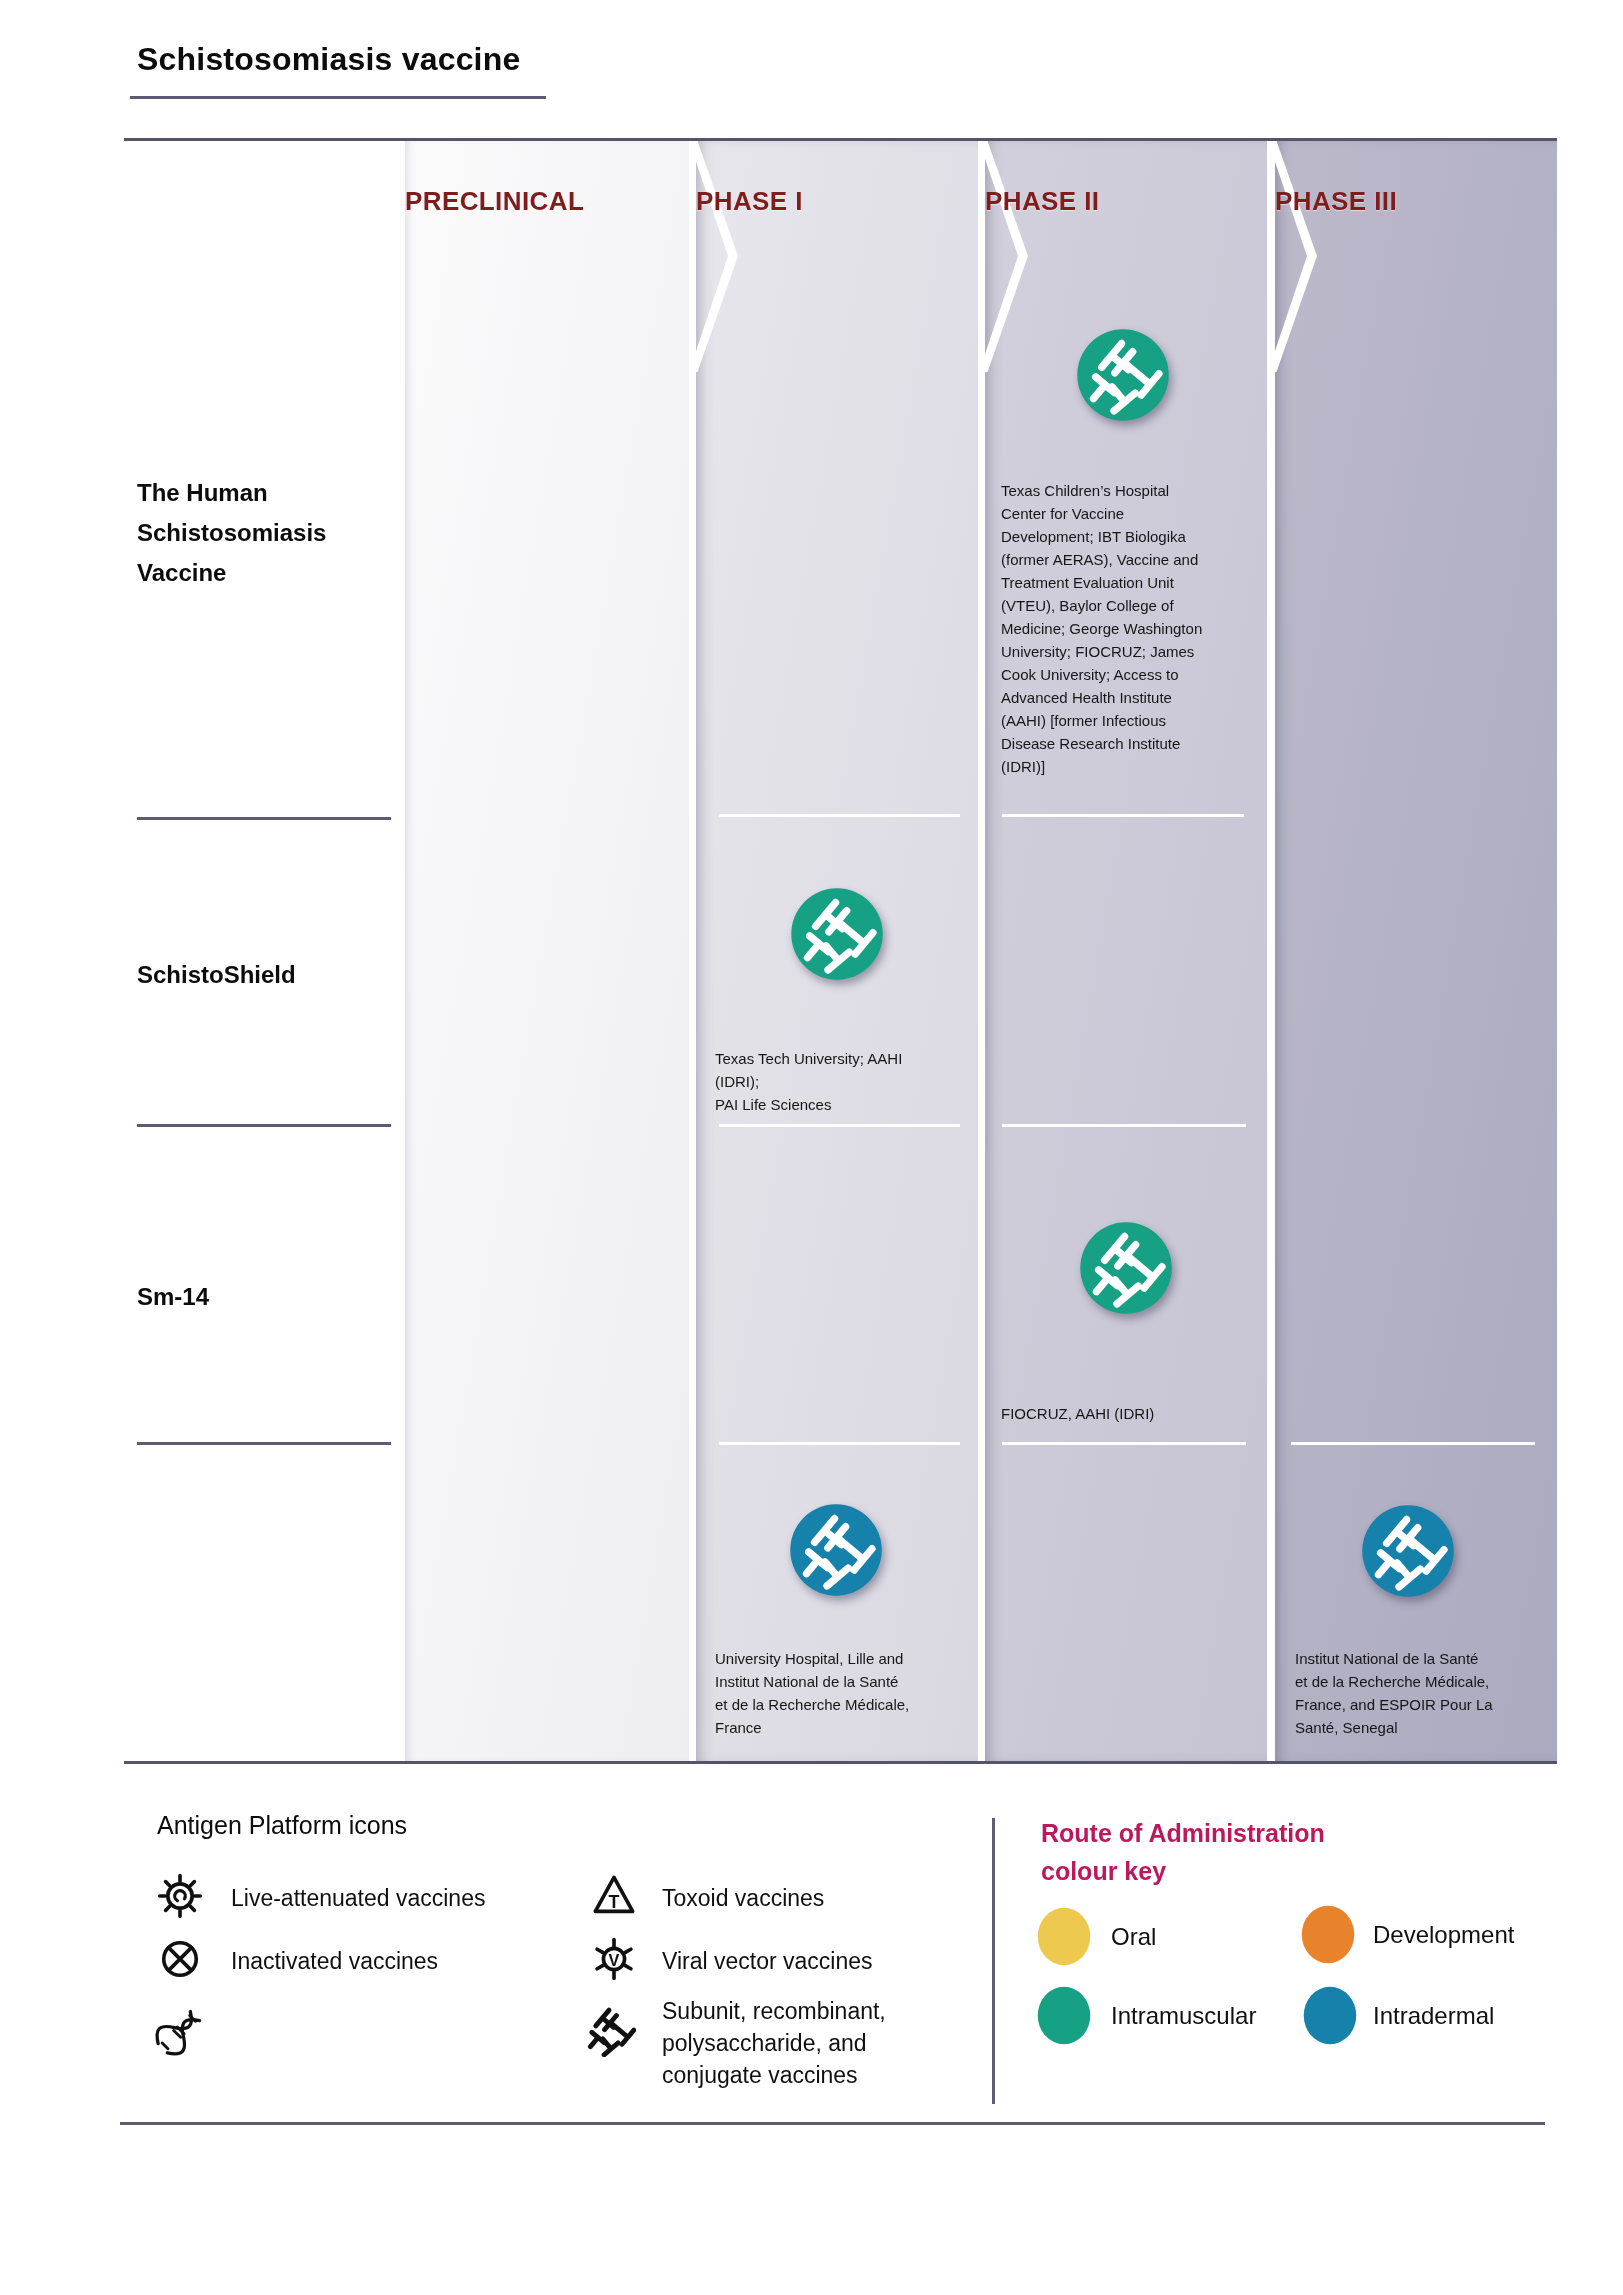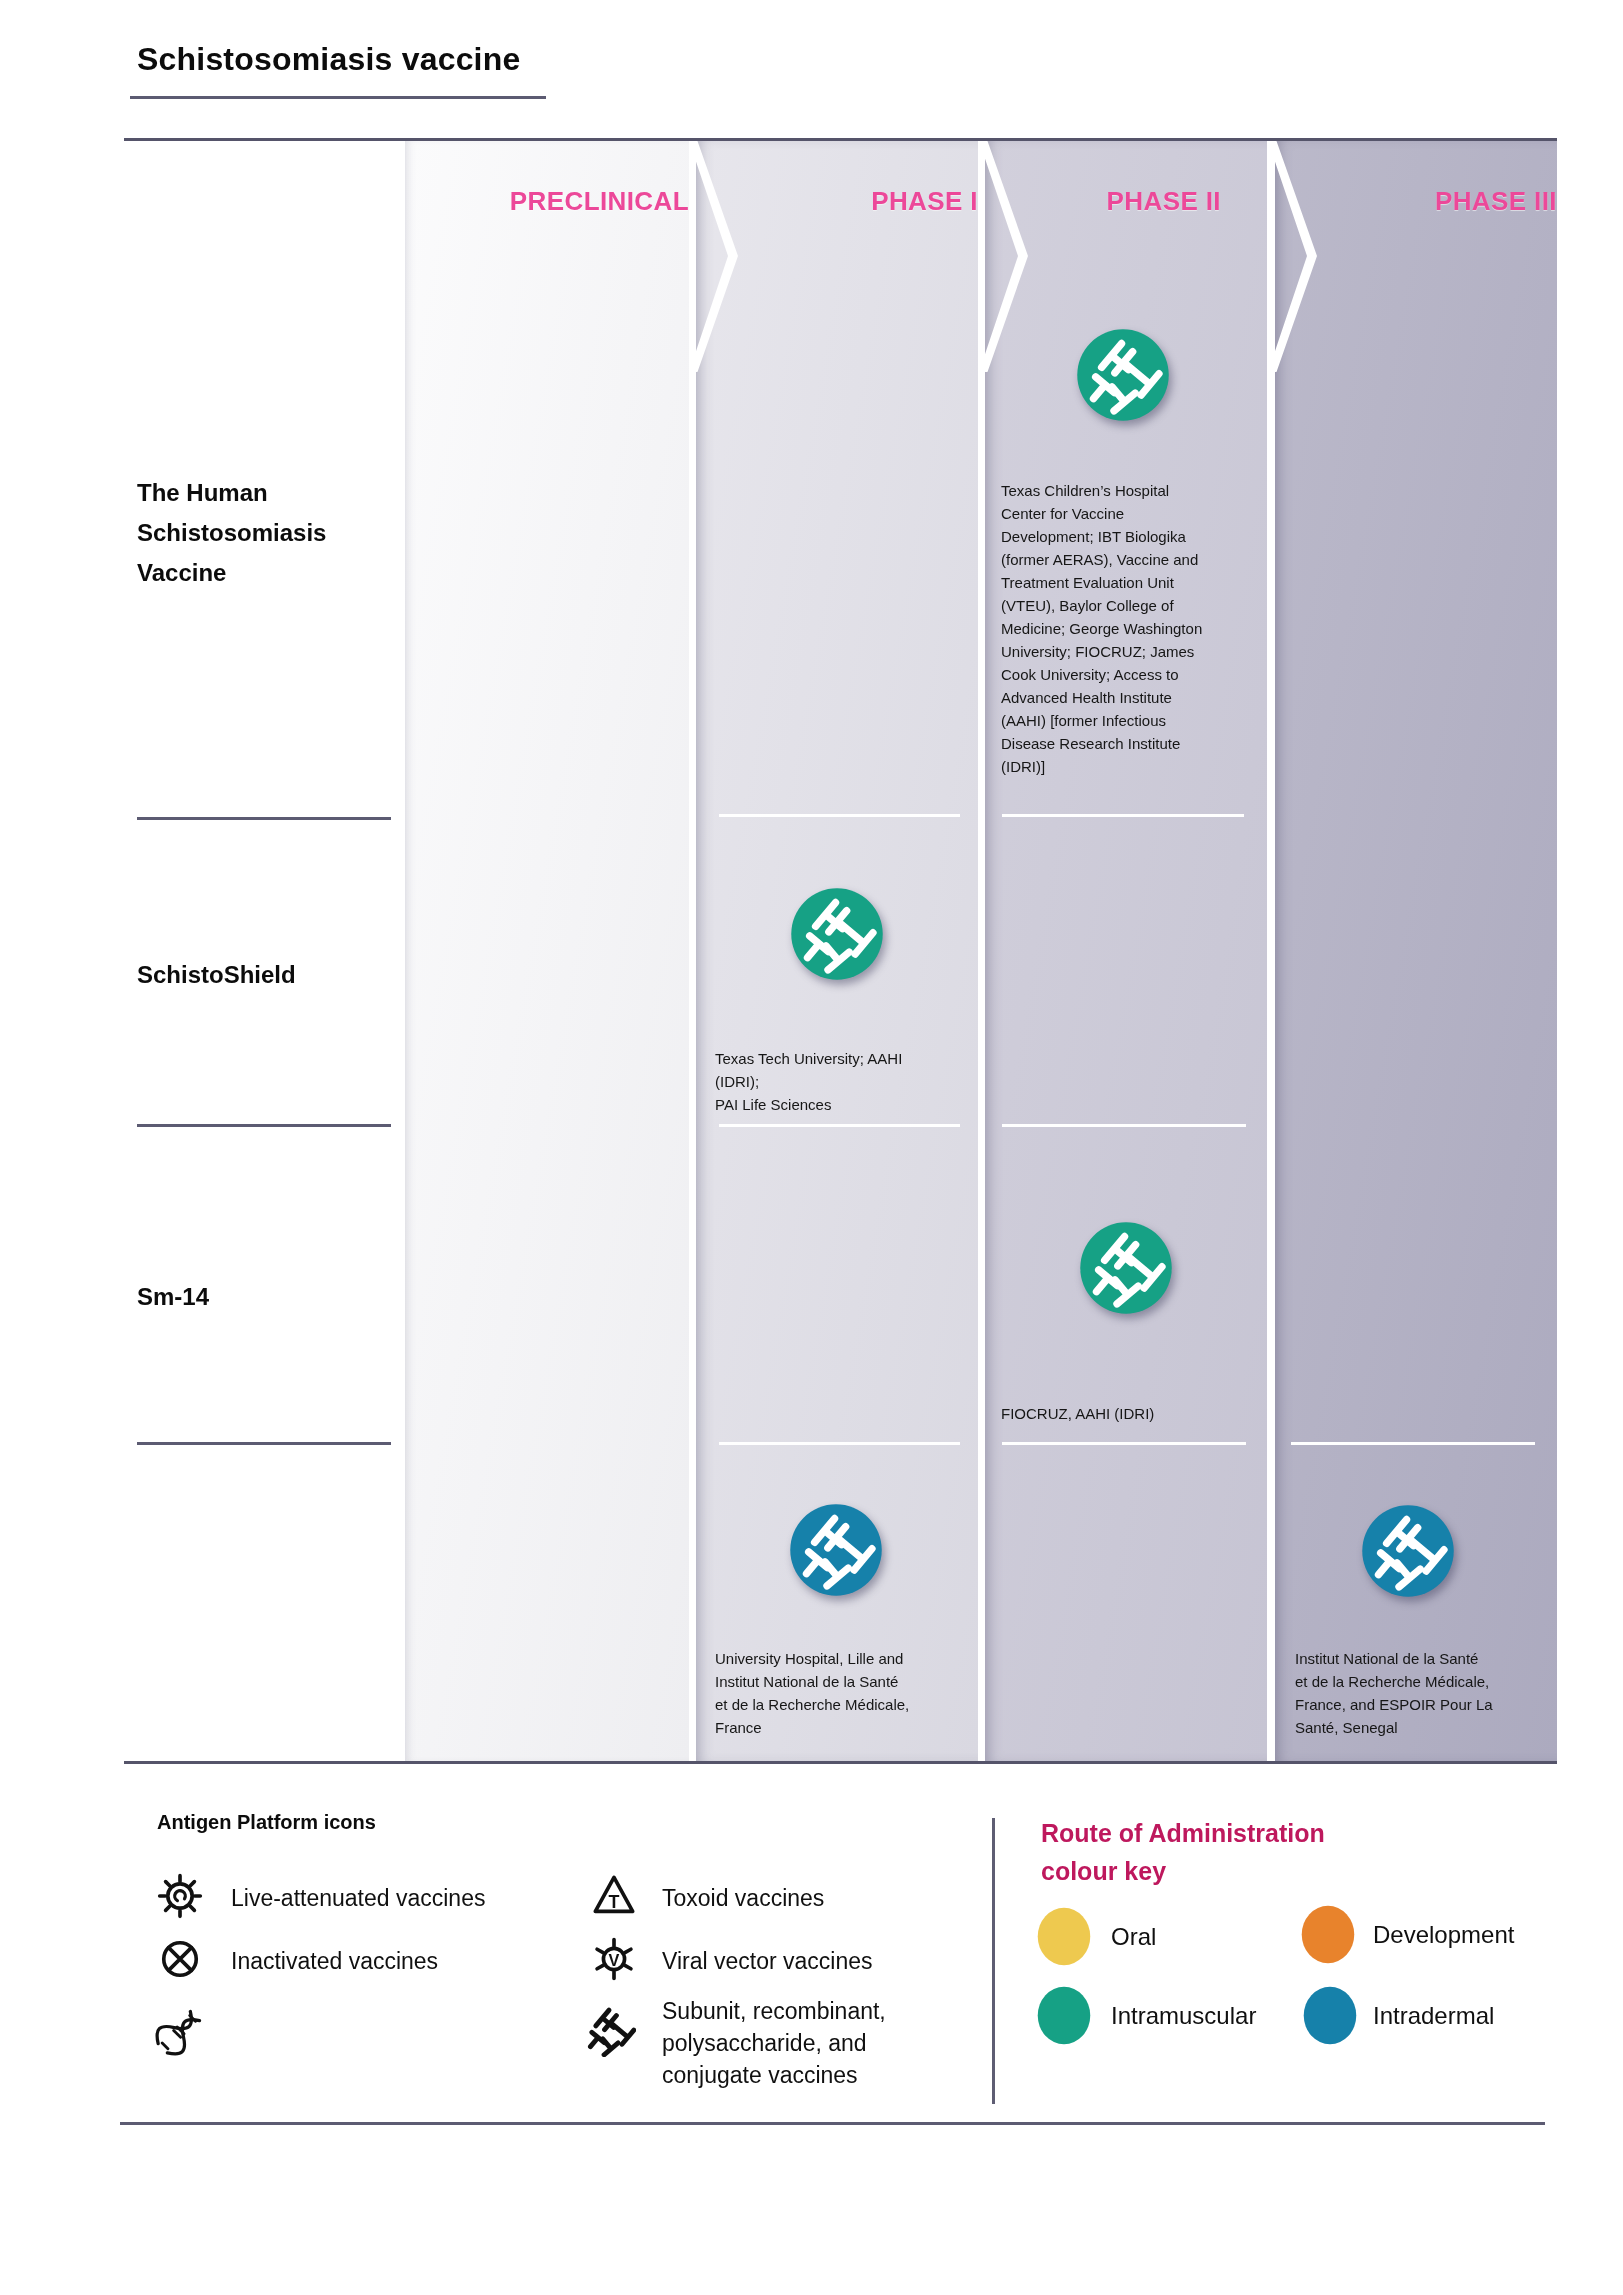--- a/index.html
+++ b/index.html
@@ -25,37 +25,37 @@
      box-shadow:inset 10px 0 13.5px -6.8px rgba(80,78,110,.38);}
   #band-phase2{left:955px;width:282px;background:linear-gradient(100deg,#d2d0dc,#c6c4d3);
      box-shadow:inset 10px 0 13.5px -6.8px rgba(80,78,110,.40);}
   #band-phase3{left:1245px;width:282px;background:linear-gradient(100deg,#bbb9ca,#acaabf);
      box-shadow:inset 10px 0 13.5px -6.8px rgba(80,78,110,.42);}
 
   .chev{top:141px;width:49px;height:231px;background:#ffffff;
         clip-path:polygon(0 0,8.5px 0,49px 115px,8.5px 231px,0 231px,39px 115px);
         filter:drop-shadow(1.7px 0 1.7px rgba(100,100,130,.25));}
 
-  .phase-hdr{top:186px;font-size:26px;font-weight:bold;letter-spacing:0.4px;color:#ec4899;
-             text-align:right;text-shadow:0 0.8px 0.8px rgba(255,255,255,.55);}
+  .phase-hdr{top:186px;font-size:26px;font-weight:bold;letter-spacing:0.4px;color:#7f1d1d;
+             text-align:left;text-shadow:0 0.8px 0.8px rgba(255,255,255,.55);}
 
   
   .row-label{left:107px;width:258px;font-size:24px;font-weight:bold;line-height:40px;
              color:#0c0c0c;white-space:pre-line;}
   .label-sep{left:107px;width:254px;height:2.5px;background:#5c5b72;}
 
   
   .org{font-size:15px;line-height:23px;color:#161616;white-space:pre-line;}
   .wsep{height:3.4px;background:#ffffff;}
 
   
   .vax{width:98px;height:98px;filter:drop-shadow(3.4px 5px 4.2px rgba(60,60,90,.45));}
 
   
-  #legend-title{left:127px;top:1811px;font-size:20px;font-weight:bold;color:#0c0c0c;}
+  #legend-title{left:127px;top:1811px;font-size:25px;font-weight:normal;color:#0c0c0c;}
   .licon{width:52px;height:52px;}
   .legend-label{font-size:23px;line-height:32px;color:#101010;white-space:pre-line;}
   #legend-divider{left:962px;top:1818px;width:2.5px;height:286px;background:#5e5d73;}
   #route-title{left:1011px;top:1814px;font-size:25px;font-weight:bold;line-height:38px;
                color:#be185d;white-space:pre-line;}
   .route-label{font-size:24px;color:#101010;}
   #legend-bottom-border{left:90px;top:2122px;width:1425px;height:2.5px;background:#5c5b72;}
 </style>
 </head>
 <body>

